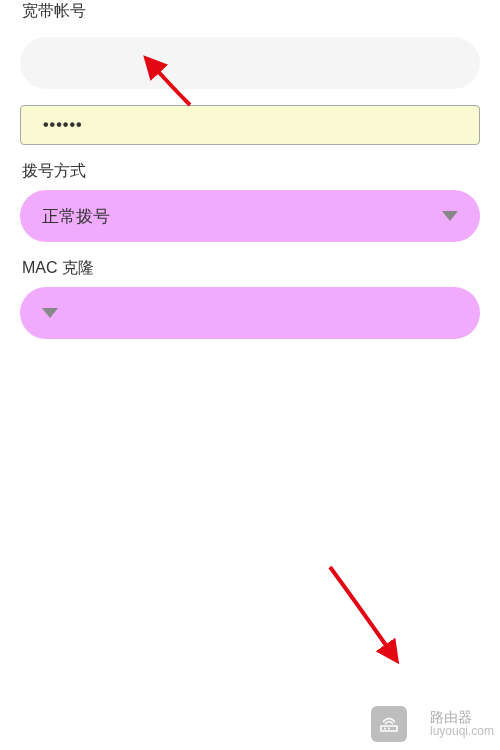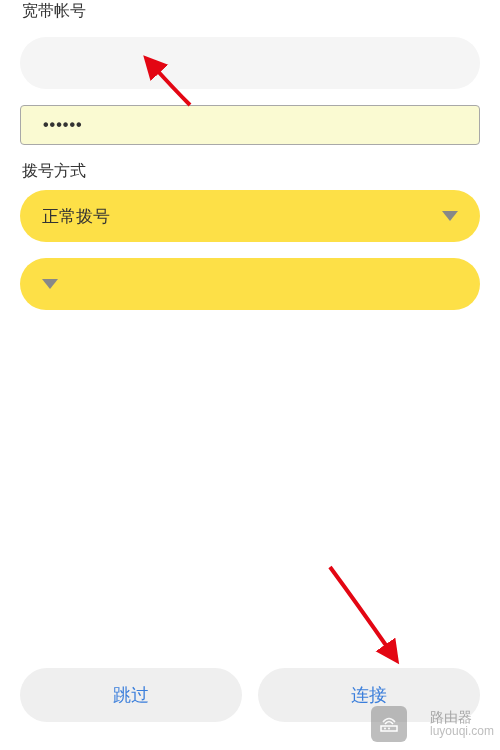--- a/index.html
+++ b/index.html
@@ -50,21 +50,21 @@
       background: #fafad2;
       border: 1px solid #a8a8a8;
       border-radius: 4px;
       height: 40px;
       letter-spacing: 1px;
       font-weight: bold;
     }
     .select-field {
       width: 100%;
       height: 52px;
-      background: #fde047;
+      background: #f0abfc;
       border: none;
       border-radius: 28px;
       padding: 0 22px;
       font-size: 17px;
       color: #333;
       display: flex;
       align-items: center;
       justify-content: space-between;
       cursor: pointer;
     }
@@ -164,29 +164,26 @@
 
   <div class="form-group">
     <label class="form-label">拨号方式</label>
     <div class="select-field">
       <span>正常拨号</span>
       <span class="chevron-down"></span>
     </div>
   </div>
 
   <div class="form-group">
+    <label class="form-label">MAC 克隆</label>
     <div class="select-field">
       <span class="chevron-down"></span>
     </div>
   </div>
 
-  <div class="button-row">
-    <button class="btn btn-secondary">跳过</button>
-    <button class="btn btn-primary">连接</button>
-  </div>
 
 </div>
 
 <svg class="arrow arrow-1" width="60" height="60" viewBox="0 0 60 60">
   <defs>
     <marker id="ah1" markerWidth="10" markerHeight="10" refX="2" refY="3" orient="auto">
       <polygon points="0 0, 6 3, 0 6" fill="#e30613"></polygon>
     </marker>
   </defs>
   <path d="M 50 50 Q 35 35 14 12" stroke="#e30613" stroke-width="4" fill="none" marker-end="url(#ah1)"></path>

